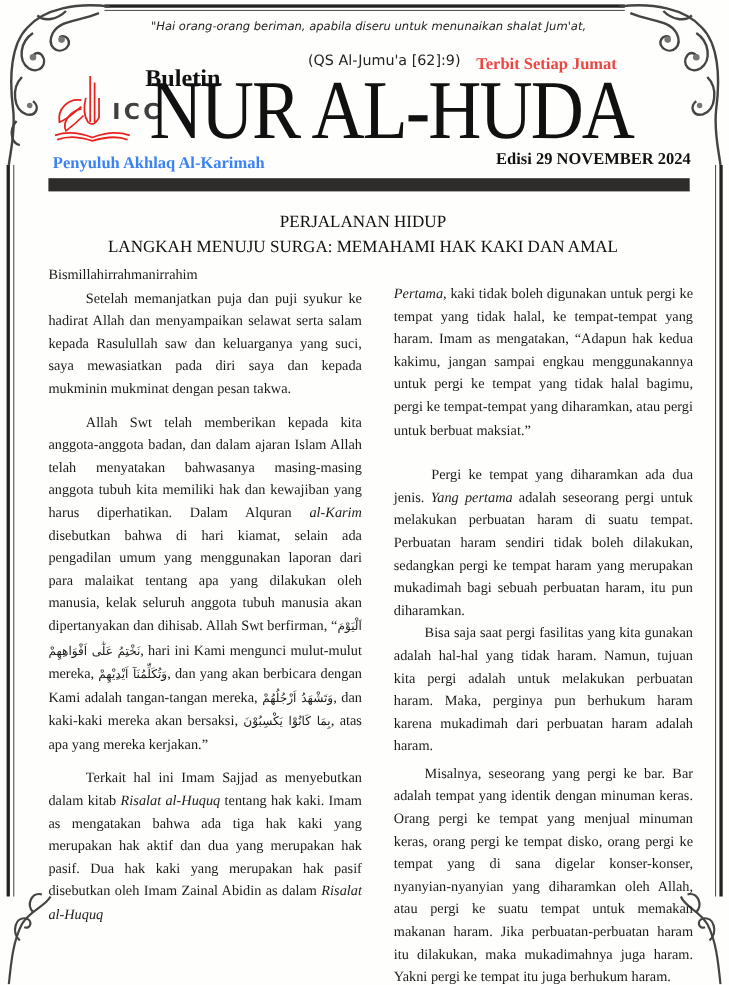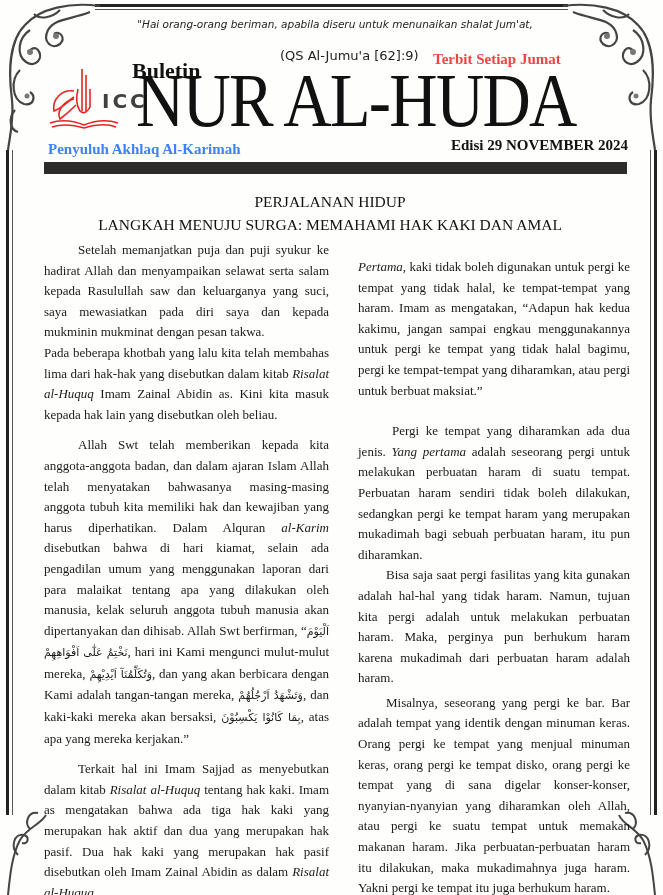--- a/index.html
+++ b/index.html
@@ -128,22 +128,22 @@
 <div class="subtitle">Penyuluh Akhlaq Al-Karimah</div>
 <div class="edition">Edisi 29 NOVEMBER 2024</div>
 <div class="bar"></div>
 
 <div class="title">
   <div>PERJALANAN HIDUP</div>
   <div>LANGKAH MENUJU SURGA: MEMAHAMI HAK KAKI DAN AMAL</div>
 </div>
 
 <div class="col col-left">
+  <p>Bismillahirrahmanirrahim</p>
   <p class="indent">Setelah memanjatkan puja dan puji syukur ke hadirat Allah dan menyampaikan selawat serta salam kepada Rasulullah saw dan keluarganya yang suci, saya mewasiatkan pada diri saya dan kepada mukminin mukminat dengan pesan takwa.</p>
-  <p><span>Pada beberapa khotbah yang lalu kita telah membahas lima dari hak-hak yang disebutkan dalam kitab </span><i>Risalat al-Huquq</i><span> Imam Zainal Abidin as. Kini kita masuk kepada hak lain yang disebutkan oleh beliau.</span></p>
   <p class="indent" style="margin-top:10px;"><span>Allah Swt telah memberikan kepada kita anggota-anggota badan, dan dalam ajaran Islam Allah telah menyatakan bahwasanya masing-masing anggota tubuh kita memiliki hak dan kewajiban yang harus diperhatikan. Dalam Alquran </span><i>al-Karim</i><span> disebutkan bahwa di hari kiamat, selain ada pengadilan umum yang menggunakan laporan dari para malaikat tentang apa yang dilakukan oleh manusia, kelak seluruh anggota tubuh manusia akan dipertanyakan dan dihisab. Allah Swt berfirman, “</span><span class="arabic" dir="rtl">اَلْيَوْمَ نَخْتِمُ عَلٰٓى اَفْوَاهِهِمْ</span><span>, hari ini Kami mengunci mulut-mulut mereka, </span><span class="arabic" dir="rtl">وَتُكَلِّمُنَآ اَيْدِيْهِمْ</span><span>, dan yang akan berbicara dengan Kami adalah tangan-tangan mereka, </span><span class="arabic" dir="rtl">وَتَشْهَدُ اَرْجُلُهُمْ</span><span>, dan kaki-kaki mereka akan bersaksi, </span><span class="arabic" dir="rtl">بِمَا كَانُوْا يَكْسِبُوْنَ</span><span>, atas apa yang mereka kerjakan.”</span></p>
   <p class="indent" style="margin-top:10px;"><span>Terkait hal ini Imam Sajjad as menyebutkan dalam kitab </span><i>Risalat al-Huquq</i><span> tentang hak kaki. Imam as mengatakan bahwa ada tiga hak kaki yang merupakan hak aktif dan dua yang merupakan hak pasif. Dua hak kaki yang merupakan hak pasif disebutkan oleh Imam Zainal Abidin as dalam </span><i>Risalat al-Huquq</i></p>
 </div>
 
 <div class="col col-right">
   <p><i>Pertama</i><span>, kaki tidak boleh digunakan untuk pergi ke tempat yang tidak halal, ke tempat-tempat yang haram. Imam as mengatakan, “Adapun hak kedua kakimu, jangan sampai engkau menggunakannya untuk pergi ke tempat yang tidak halal bagimu, pergi ke tempat-tempat yang diharamkan, atau pergi untuk berbuat maksiat.”</span></p>
   <p class="indent gap"><span>Pergi ke tempat yang diharamkan ada dua jenis. </span><i>Yang pertama</i><span> adalah seseorang pergi untuk melakukan perbuatan haram di suatu tempat. Perbuatan haram sendiri tidak boleh dilakukan, sedangkan pergi ke tempat haram yang merupakan mukadimah bagi sebuah perbuatan haram, itu pun diharamkan.</span></p>
   <p class="indent2">Bisa saja saat pergi fasilitas yang kita gunakan adalah hal-hal yang tidak haram. Namun, tujuan kita pergi adalah untuk melakukan perbuatan haram. Maka, perginya pun berhukum haram karena mukadimah dari perbuatan haram adalah haram.</p>
   <p class="indent2" style="margin-top:4px;">Misalnya, seseorang yang pergi ke bar. Bar adalah tempat yang identik dengan minuman keras. Orang pergi ke tempat yang menjual minuman keras, orang pergi ke tempat disko, orang pergi ke tempat yang di sana digelar konser-konser, nyanyian-nyanyian yang diharamkan oleh Allah, atau pergi ke suatu tempat untuk memakan makanan haram. Jika perbuatan-perbuatan haram itu dilakukan, maka mukadimahnya juga haram. Yakni pergi ke tempat itu juga berhukum haram.</p>
 </div>

